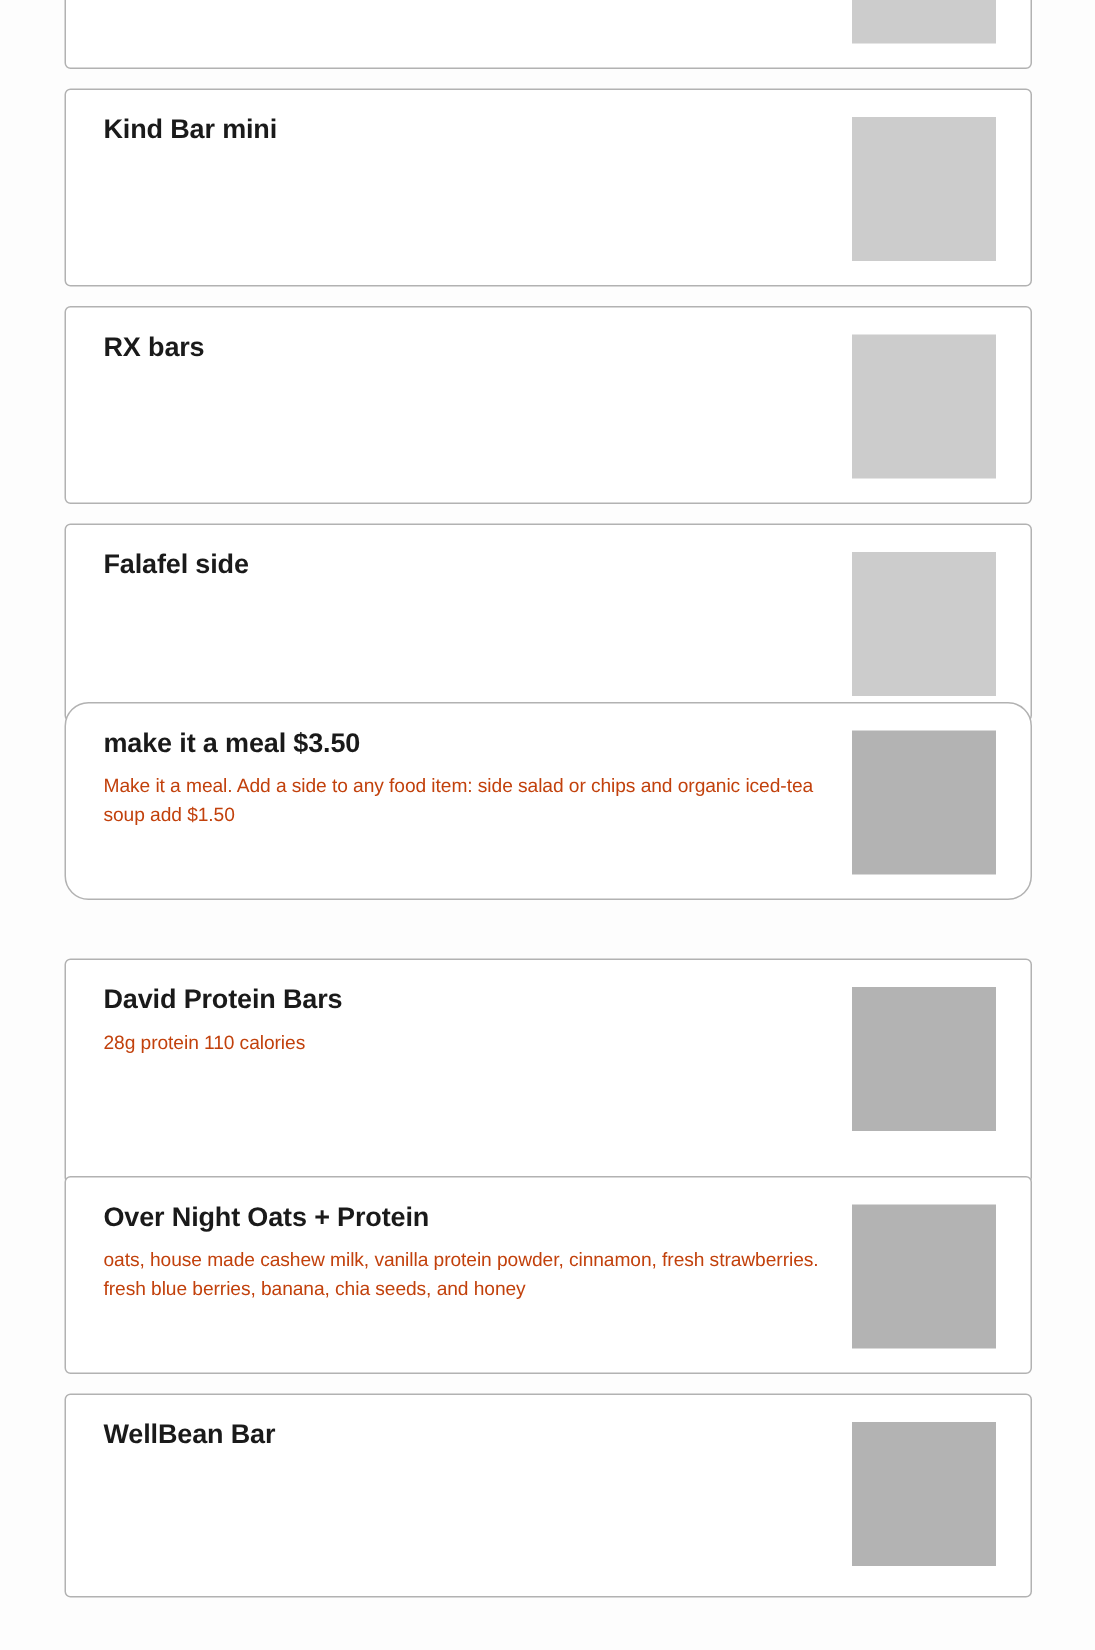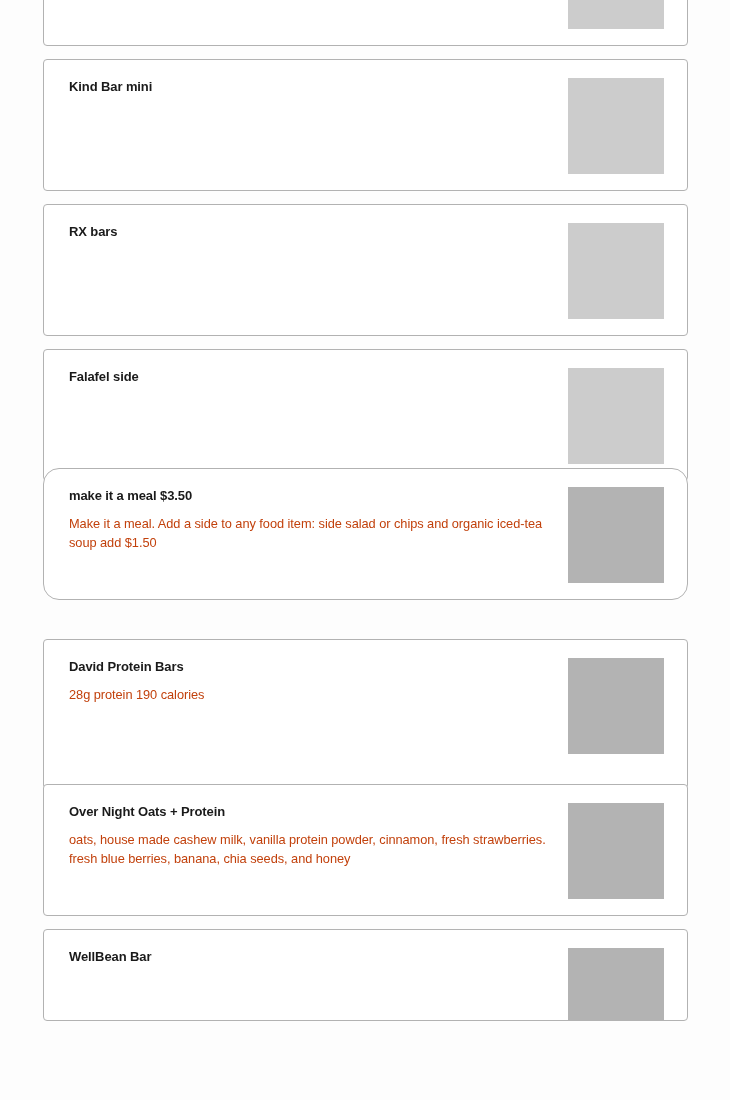--- a/index.html
+++ b/index.html
@@ -36,21 +36,21 @@
   }
 
   .card-body {
     position: absolute;
     left: 25px;
     top: 18px;
     width: 480px;
   }
 
   .card-title {
-    font-size: 13px;
+    font-size: 18px;
     font-weight: bold;
     color: #1a1a1a;
     line-height: 17px;
     letter-spacing: -0.1px;
   }
 
   .card-desc {
     margin-top: 10px;
     font-size: 12.8px;
     font-weight: normal;
@@ -99,30 +99,30 @@
     <div class="card" style="top: 468px; height: 132px; border-radius: 16px;">
       <div class="card-body">
         <div class="card-title">make it a meal $3.50</div>
         <div class="card-desc">Make it a meal. Add a side to any food item: side salad or chips and organic iced-tea soup add $1.50</div>
       </div>
       <div class="card-thumb dark"></div>
     </div>
     <div class="card" style="top: 639px; height: 150px;">
       <div class="card-body">
         <div class="card-title">David Protein Bars</div>
-        <div class="card-desc">28g protein 190 calories</div>
+        <div class="card-desc">28g protein 110 calories</div>
       </div>
       <div class="card-thumb dark"></div>
     </div>
     <div class="card" style="top: 784px; height: 132px;">
       <div class="card-body">
         <div class="card-title">Over Night Oats + Protein</div>
         <div class="card-desc">oats, house made cashew milk, vanilla protein powder, cinnamon, fresh strawberries. fresh blue berries, banana, chia seeds, and honey</div>
       </div>
       <div class="card-thumb dark"></div>
     </div>
-    <div class="card" style="top: 929px; height: 92px;">
+    <div class="card" style="top: 929px; height: 136px;">
       <div class="card-body">
         <div class="card-title">WellBean Bar</div>
       </div>
       <div class="card-thumb dark"></div>
     </div>
   </div>
 
 </body></html>

